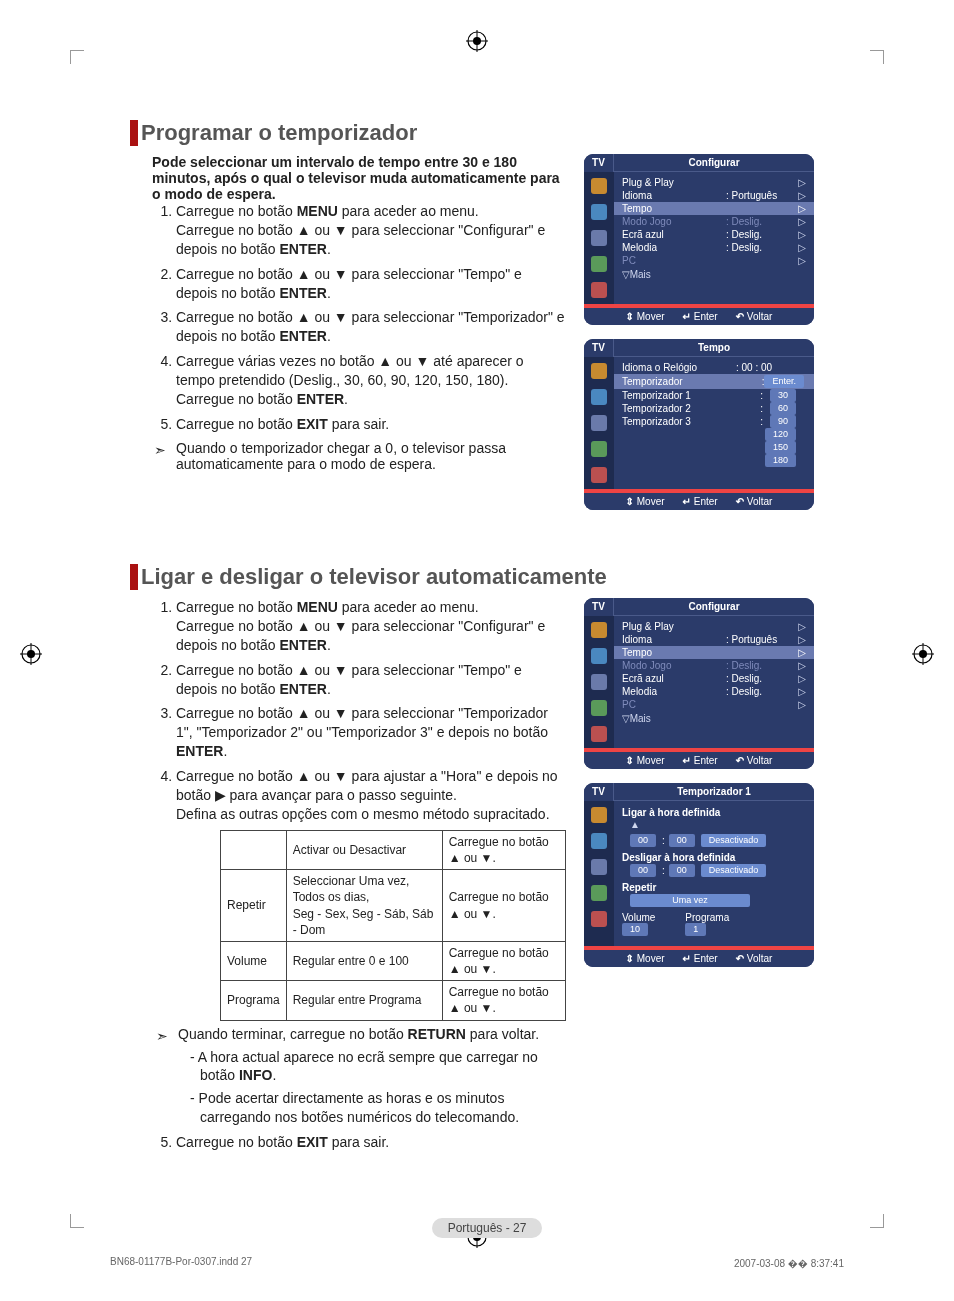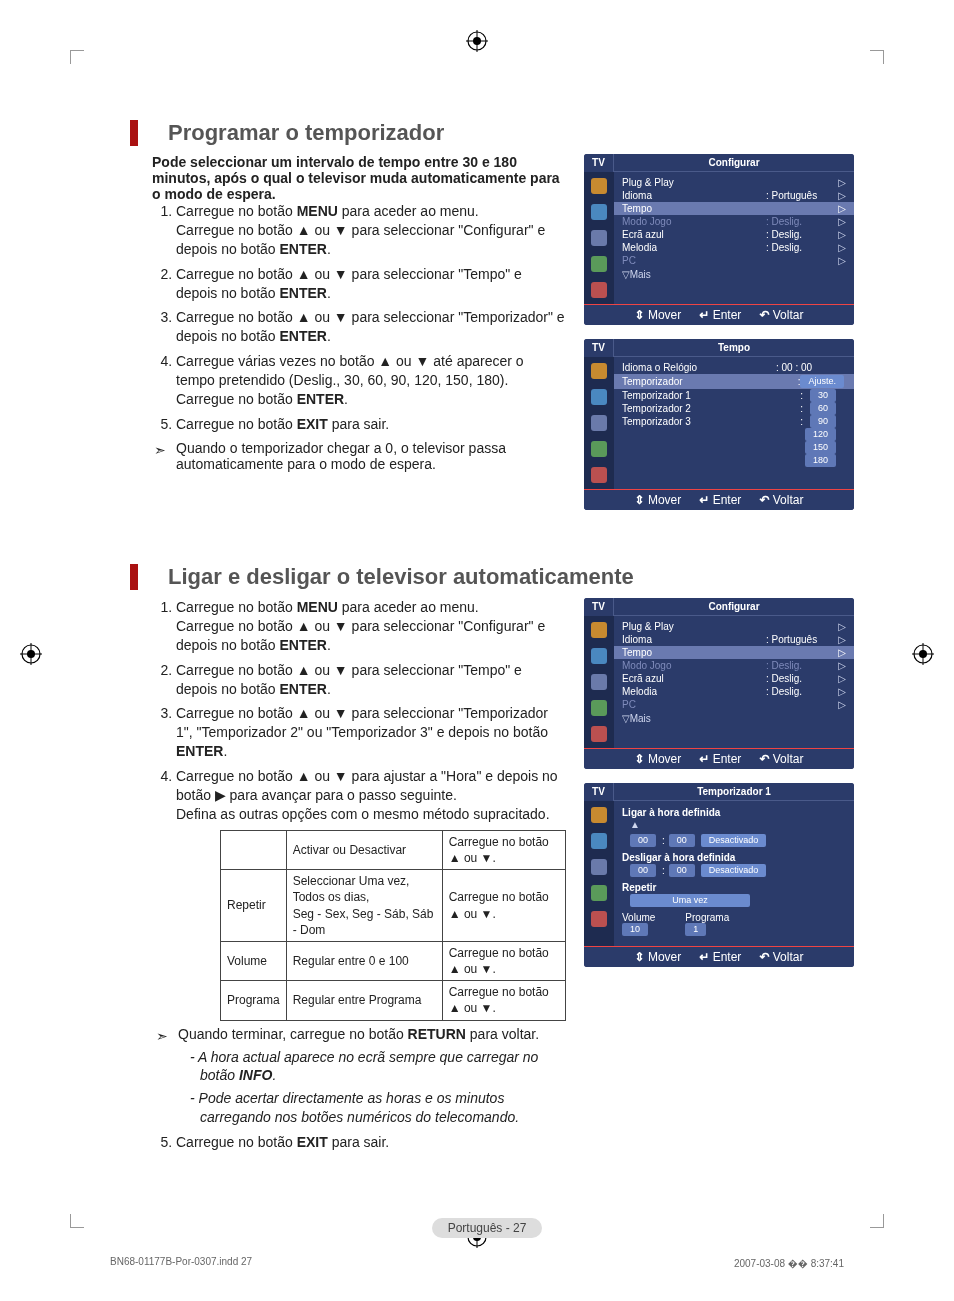--- a/index.html
+++ b/index.html
@@ -8,34 +8,34 @@
   .reg-top { position: absolute; top: 30px; left: 50%; transform: translateX(-50%); width: 22px; height: 22px; }
   .reg-side { position: absolute; top: 50%; transform: translateY(-50%); width: 22px; height: 22px; }
   .reg-bottom { position: absolute; bottom: 60px; left: 50%; transform: translateX(-50%); width: 22px; height: 22px; }
   .crop-tl, .crop-tr, .crop-bl, .crop-br { position: absolute; width: 14px; height: 14px; border-color: #999; }
   .crop-tl { top: 50px; left: 70px; border-top: 1px solid #999; border-left: 1px solid #999; }
   .crop-tr { top: 50px; right: 70px; border-top: 1px solid #999; border-right: 1px solid #999; }
   .crop-bl { bottom: 80px; left: 70px; border-bottom: 1px solid #999; border-left: 1px solid #999; }
   .crop-br { bottom: 80px; right: 70px; border-bottom: 1px solid #999; border-right: 1px solid #999; }
 
   .section { margin-bottom: 40px; }
-  .section-title { font-size: 22px; font-weight: bold; color: #555; padding-left: 30px; border-left: 8px solid #aa1111; margin-bottom: 8px; }
+  .section-title { font-size: 22px; font-weight: bold; color: #555; padding-left: 3px; border-left: 8px solid #aa1111; margin-bottom: 8px; }
   .intro { font-weight: bold; padding-left: 22px; margin-bottom: 0; max-width: 460px; }
   .body-row { display: flex; gap: 18px; }
   .body-left { flex: 1; }
   .body-right { width: 260px; }
   ol { list-style: decimal; padding-left: 46px; }
   ol > li { margin-bottom: 6px; line-height: 1.35; }
   ol > li .sub { display: block; }
   .note-line { padding-left: 46px; margin-top: 4px; position: relative; }
   .note-line .arrow-bullet { position: absolute; left: 24px; top: 2px; }
-  .dash-list { padding-left: 62px; font-style: italic; }
+  .dash-list { padding-left: 62px; }
   .dash-list div { margin-top: 4px; text-indent: -10px; padding-left: 10px; }
 
-  .osd { width: 270px; background: #2b3b6a; color: #fff; font-size: 10px; border-radius: 3px; overflow: hidden; margin-bottom: 14px; }
+  .osd { width: 230px; background: #2b3b6a; color: #fff; font-size: 10px; border-radius: 9px; overflow: hidden; margin-bottom: 14px; }
   .osd-header { display: flex; }
   .osd-tv { width: 30px; background: #2b3b6a; text-align: center; font-weight: bold; padding: 3px 0; border-right: 1px solid #4a5a8a; }
   .osd-title { flex: 1; text-align: center; font-weight: bold; padding: 3px 0; background: #2b3b6a; border-bottom: 1px solid #4a5a8a; }
   .osd-body { display: flex; }
   .osd-icons { width: 30px; background: #1e2b50; display: flex; flex-direction: column; align-items: center; gap: 10px; padding: 6px 0; }
   .osd-icons .ic { width: 16px; height: 16px; background: #6a7aaa; border-radius: 3px; }
   .osd-icons .ic.orange { background: #c88a30; }
   .osd-icons .ic.blue { background: #4a88c0; }
   .osd-icons .ic.green { background: #5a9a5a; }
   .osd-icons .ic.red { background: #bb5050; }
@@ -44,21 +44,21 @@
   .osd-row .lbl { flex: 1; }
   .osd-row .val { width: 70px; text-align: left; }
   .osd-row .tri { width: 10px; text-align: right; color: #cfd6ee; }
   .osd-row.dim { color: #7f8bbb; }
   .osd-row.sel { background: #6a7ab0; margin: 0 -6px; padding: 1px 8px; }
   .osd-row.sel .tri { color: #fff; }
   .osd-more { color: #cfd6ee; padding: 2px 2px; }
   .osd-chip { display: inline-block; background: #5f78b7; padding: 0 8px; border-radius: 2px; margin-right: 2px; font-size: 9px; line-height: 13px; }
   .osd-chip.long { background: #6b8bcf; }
   .osd-val-list { text-align: right; padding-right: 10px; line-height: 1.15; }
-  .osd-foot { display: flex; justify-content: center; gap: 18px; background: #2b3b6a; padding: 3px 0; border-top: 1px solid #ef4444; font-size: 12px; }
+  .osd-foot { display: flex; justify-content: center; gap: 18px; background: #2b3b6a; padding: 3px 0; border-top: 4px solid #ef4444; font-size: 10px; }
   .osd-foot span b { font-weight: bold; }
   .osd-group-label { font-weight: bold; padding: 2px 2px 0 2px; }
   .osd-time-line { display: flex; align-items: center; gap: 4px; padding: 1px 2px 3px 10px; }
 
   table.tbl { border-collapse: collapse; font-size: 12px; margin: 6px 0 4px 44px; width: calc(100% - 44px); max-width: 400px; }
   table.tbl td { border: 1px solid #444; padding: 3px 6px; vertical-align: middle; }
 
   .pagebar { text-align: center; margin-top: 60px; }
   .pagebadge { display: inline-block; background: #ddd; border-radius: 10px; padding: 3px 16px; font-size: 12px; font-weight: normal; color: #444; }
 
@@ -193,21 +193,21 @@
               <div class="ic red"></div>
             </div>
             <div class="osd-menu" style="position:relative;">
               <div class="osd-row">
                   <span class="lbl">Idioma o Relógio</span>
                   <span class="val">: 00 : 00</span>
                 </div>
               <div class="osd-row sel">
                   <span class="lbl">Temporizador</span>
                   <span>: </span>
-                  <span class="osd-chip long">Ajuste.</span>
+                  <span class="osd-chip long">Enter.</span>
                 </div>
               <div style="display:flex;">
                 <div style="flex:1;">
                   <div class="osd-row">
                       <span class="lbl">Temporizador 1</span>
                       <span>:</span>
                     </div>
                   <div class="osd-row">
                       <span class="lbl">Temporizador 2</span>
                       <span>:</span>

